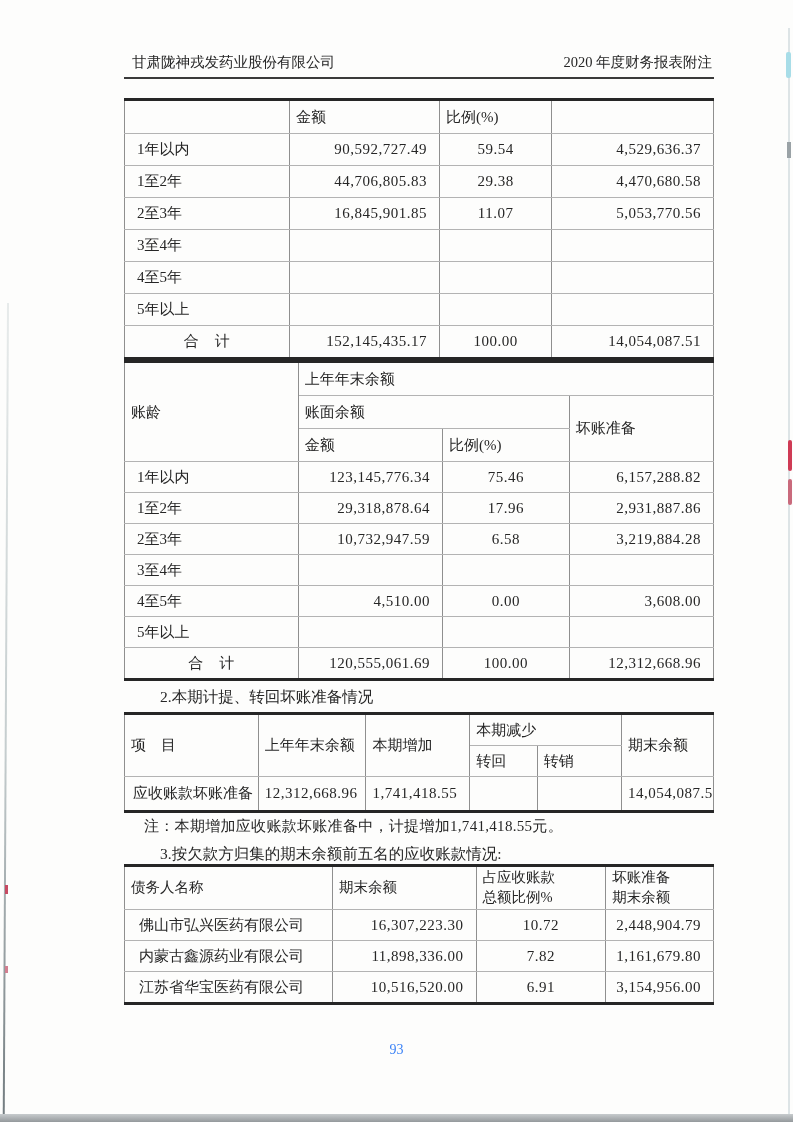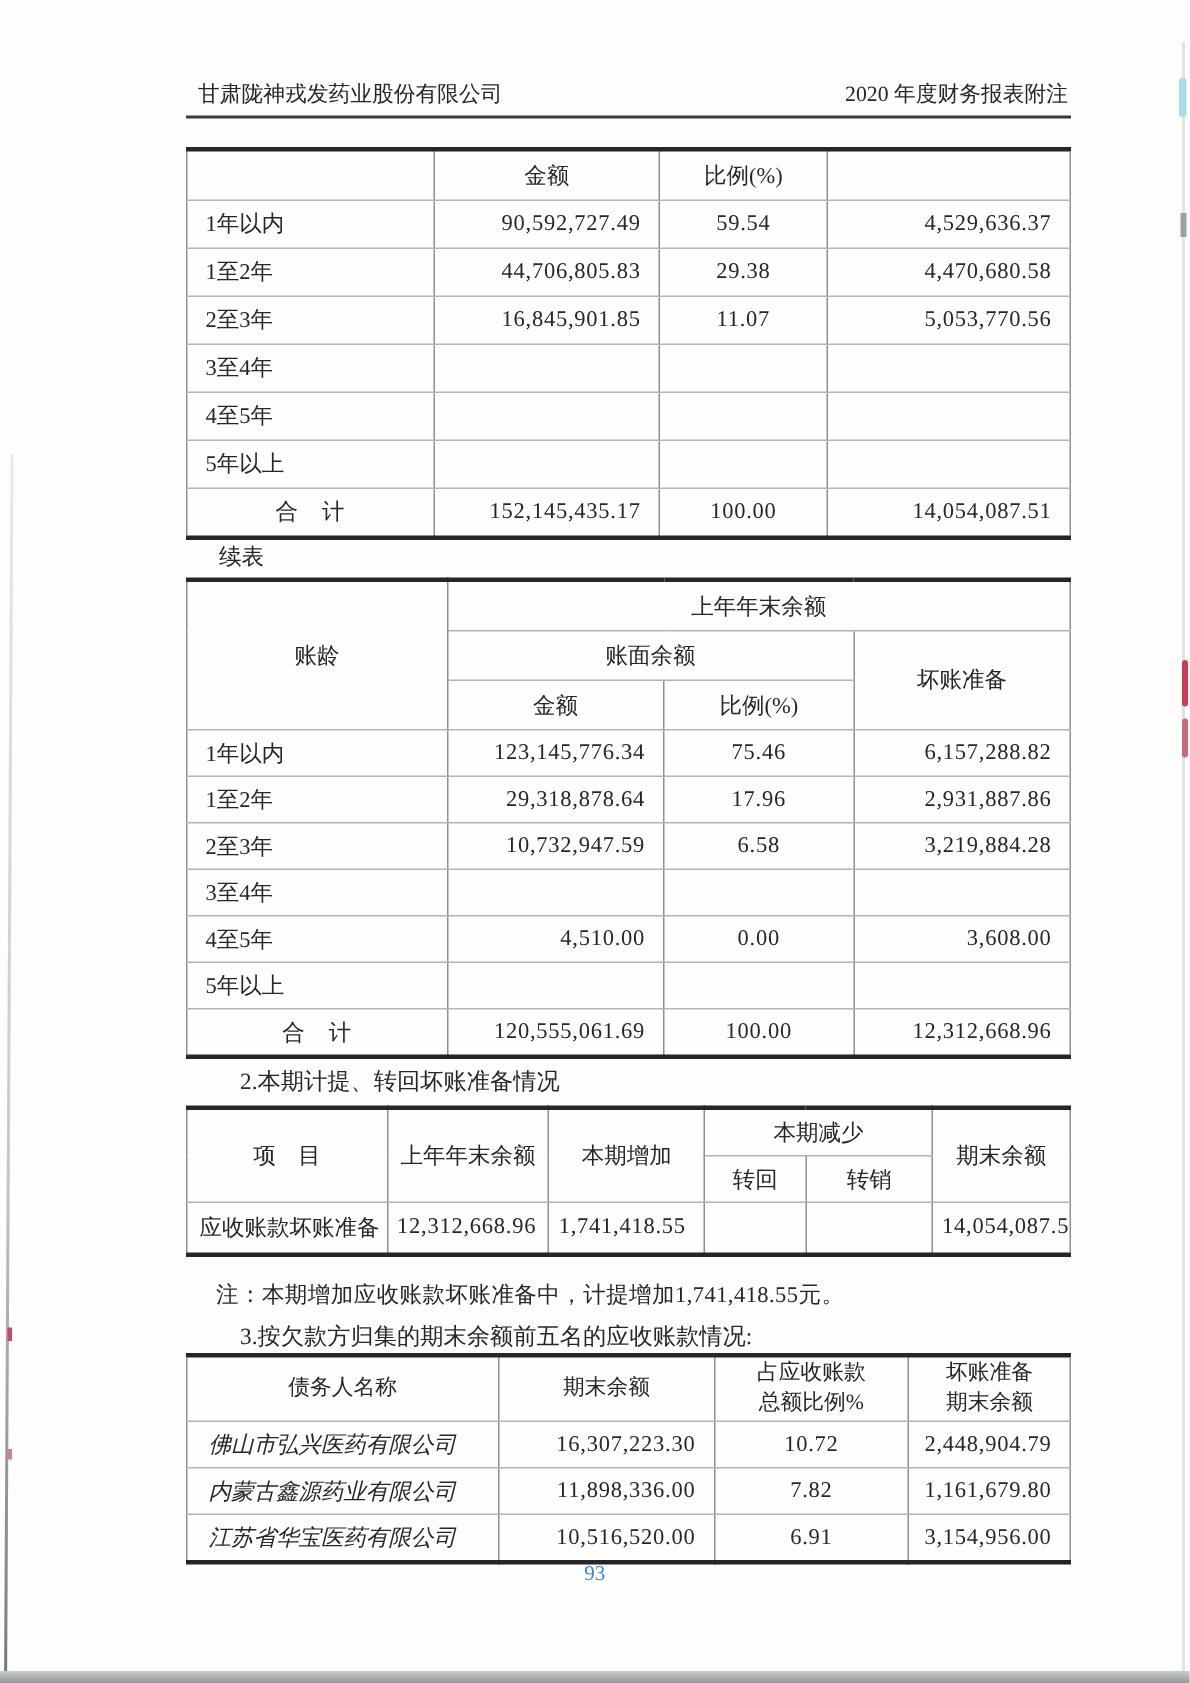--- a/index.html
+++ b/index.html
@@ -32,50 +32,50 @@
   }
   .tbl th,.tbl td{
     border:1px solid;
     border-color:#b3b3b3 #8f8f8f #b3b3b3 #8f8f8f;
     font-weight:normal;
     font-size:15px;
     padding:1px 6px;
     overflow:hidden;
     white-space:nowrap;
   }
-  .tbl th{text-align:center;white-space:pre-line;}
+  .tbl th{text-align:left;white-space:pre-line;}
   .al-left{text-align:left;padding-left:12px !important;}
   .al-right{text-align:right;padding-right:12px !important;letter-spacing:0.5px;font-family:Liberation Serif, serif;}
   .al-center{text-align:center;letter-spacing:0.5px;}
   .t1{margin-top:19px;}
   .t1 th{height:30px;}
   .t1 td{height:29px;}
   .t2 th{height:30px;}
   .t2 td{height:28px;}
   .t3 th{height:28px;}
   .t3 td{height:31px;}
   .t3 td.al-left{padding-left:8px !important;}
   .t4 th{height:40px;font-size:14.5px;line-height:1.35;}
   .t4 td{height:28px;}
-  .t4 td.al-left{padding-left:14px !important;font-style:italic;}
+  .t4 td.al-left{padding-left:14px !important;}
   .caption{
     font-size:15px;
     line-height:19px;
     margin:3px 0 3px 22px;
   }
   .section-title{
     font-size:15.5px;
     line-height:20px;
     margin:6px 0 5px 36px;
   }
   .section-title.s3{margin:8px 0 0 36px;}
   .note-line{
     font-size:15px;
     line-height:19px;
-    margin:17px 0 0 20px;
+    margin:4px 0 0 20px;
     letter-spacing:0.3px;
   }
   .page-number{
     position:absolute;left:0;right:0;top:1042px;
     text-align:center;font-size:14px;color:#3b82f6;
   }
   
   .art{position:absolute;pointer-events:none;}
   .right-hairline{left:788px;top:28px;width:2px;height:1088px;background:#dde4e6;}
   .cyan-smudge{left:786px;top:52px;width:5px;height:26px;background:#a8dde8;border-radius:2px;}
@@ -157,21 +157,20 @@
           <tr>
             <td class="al-center">合　计</td>
             <td class="al-right">152,145,435.17</td>
             <td class="al-center">100.00</td>
             <td class="al-right">14,054,087.51</td>
           </tr>
         </tbody>
       </table>
     </div>
 
-  <div class="caption">续表</div>
 
   <div class="tbl t2">
       <table>
         <colgroup>
           <col style="width: 29.5%;">
           <col style="width: 24.5%;">
           <col style="width: 21.5%;">
           <col style="width: 24.5%;">
         </colgroup>
         <thead>

